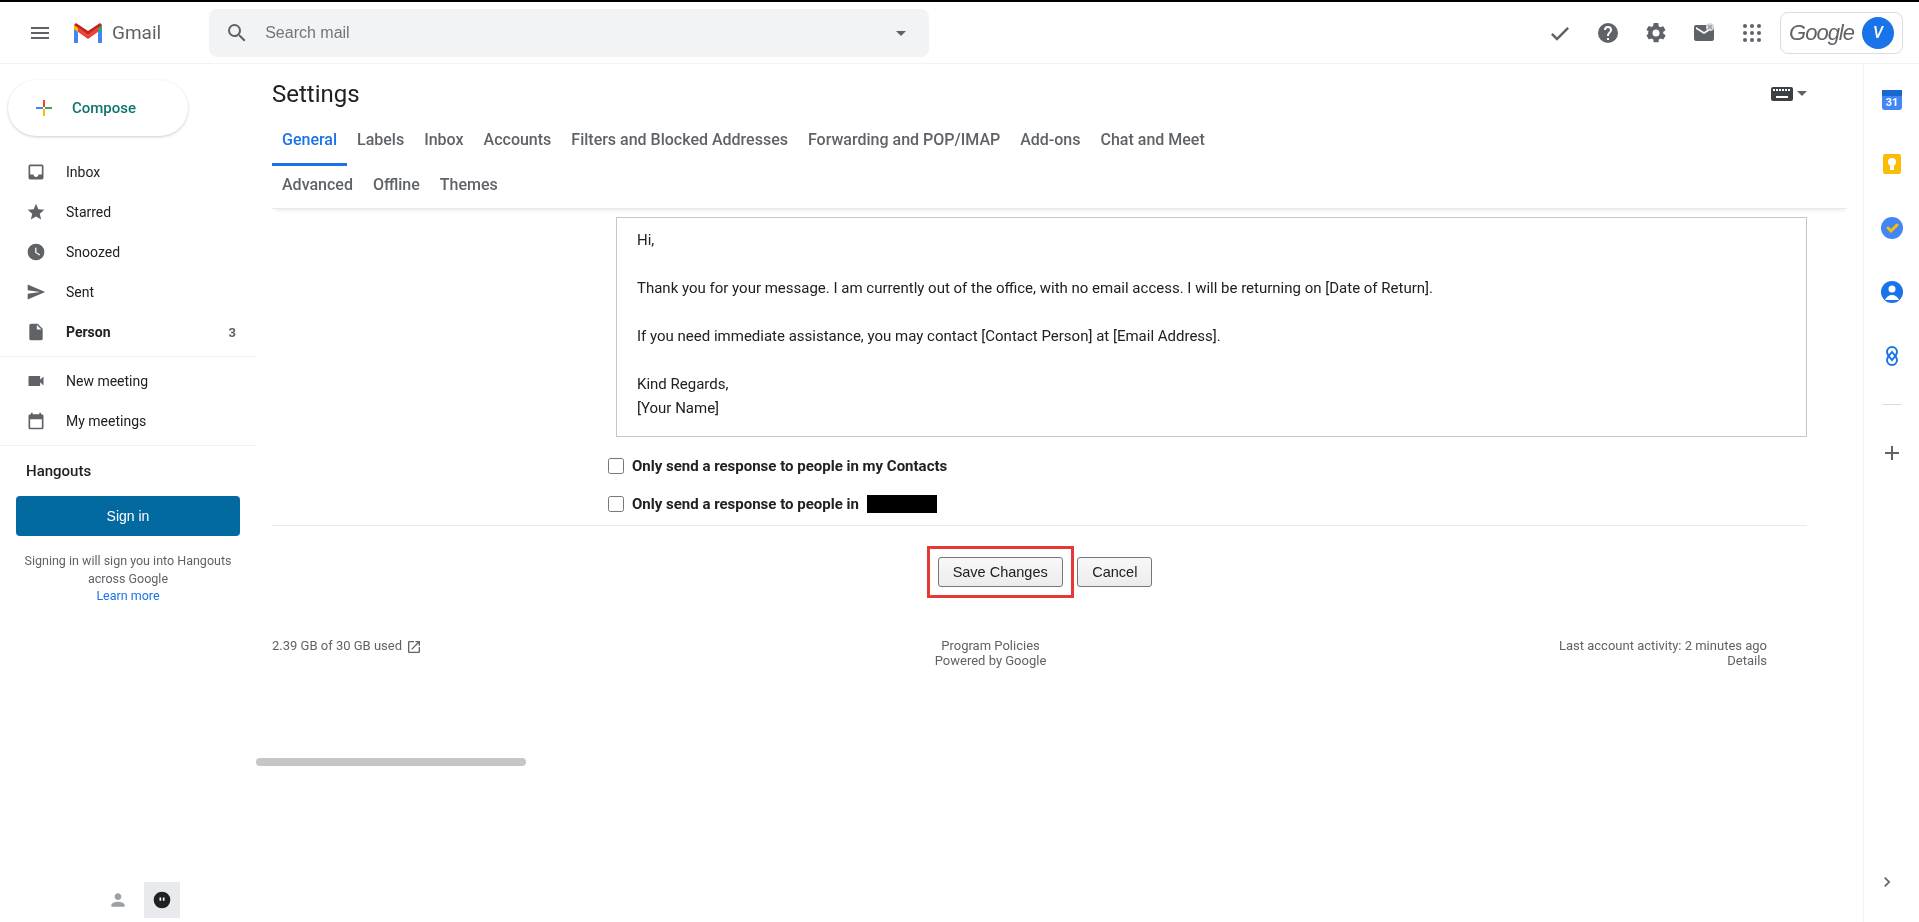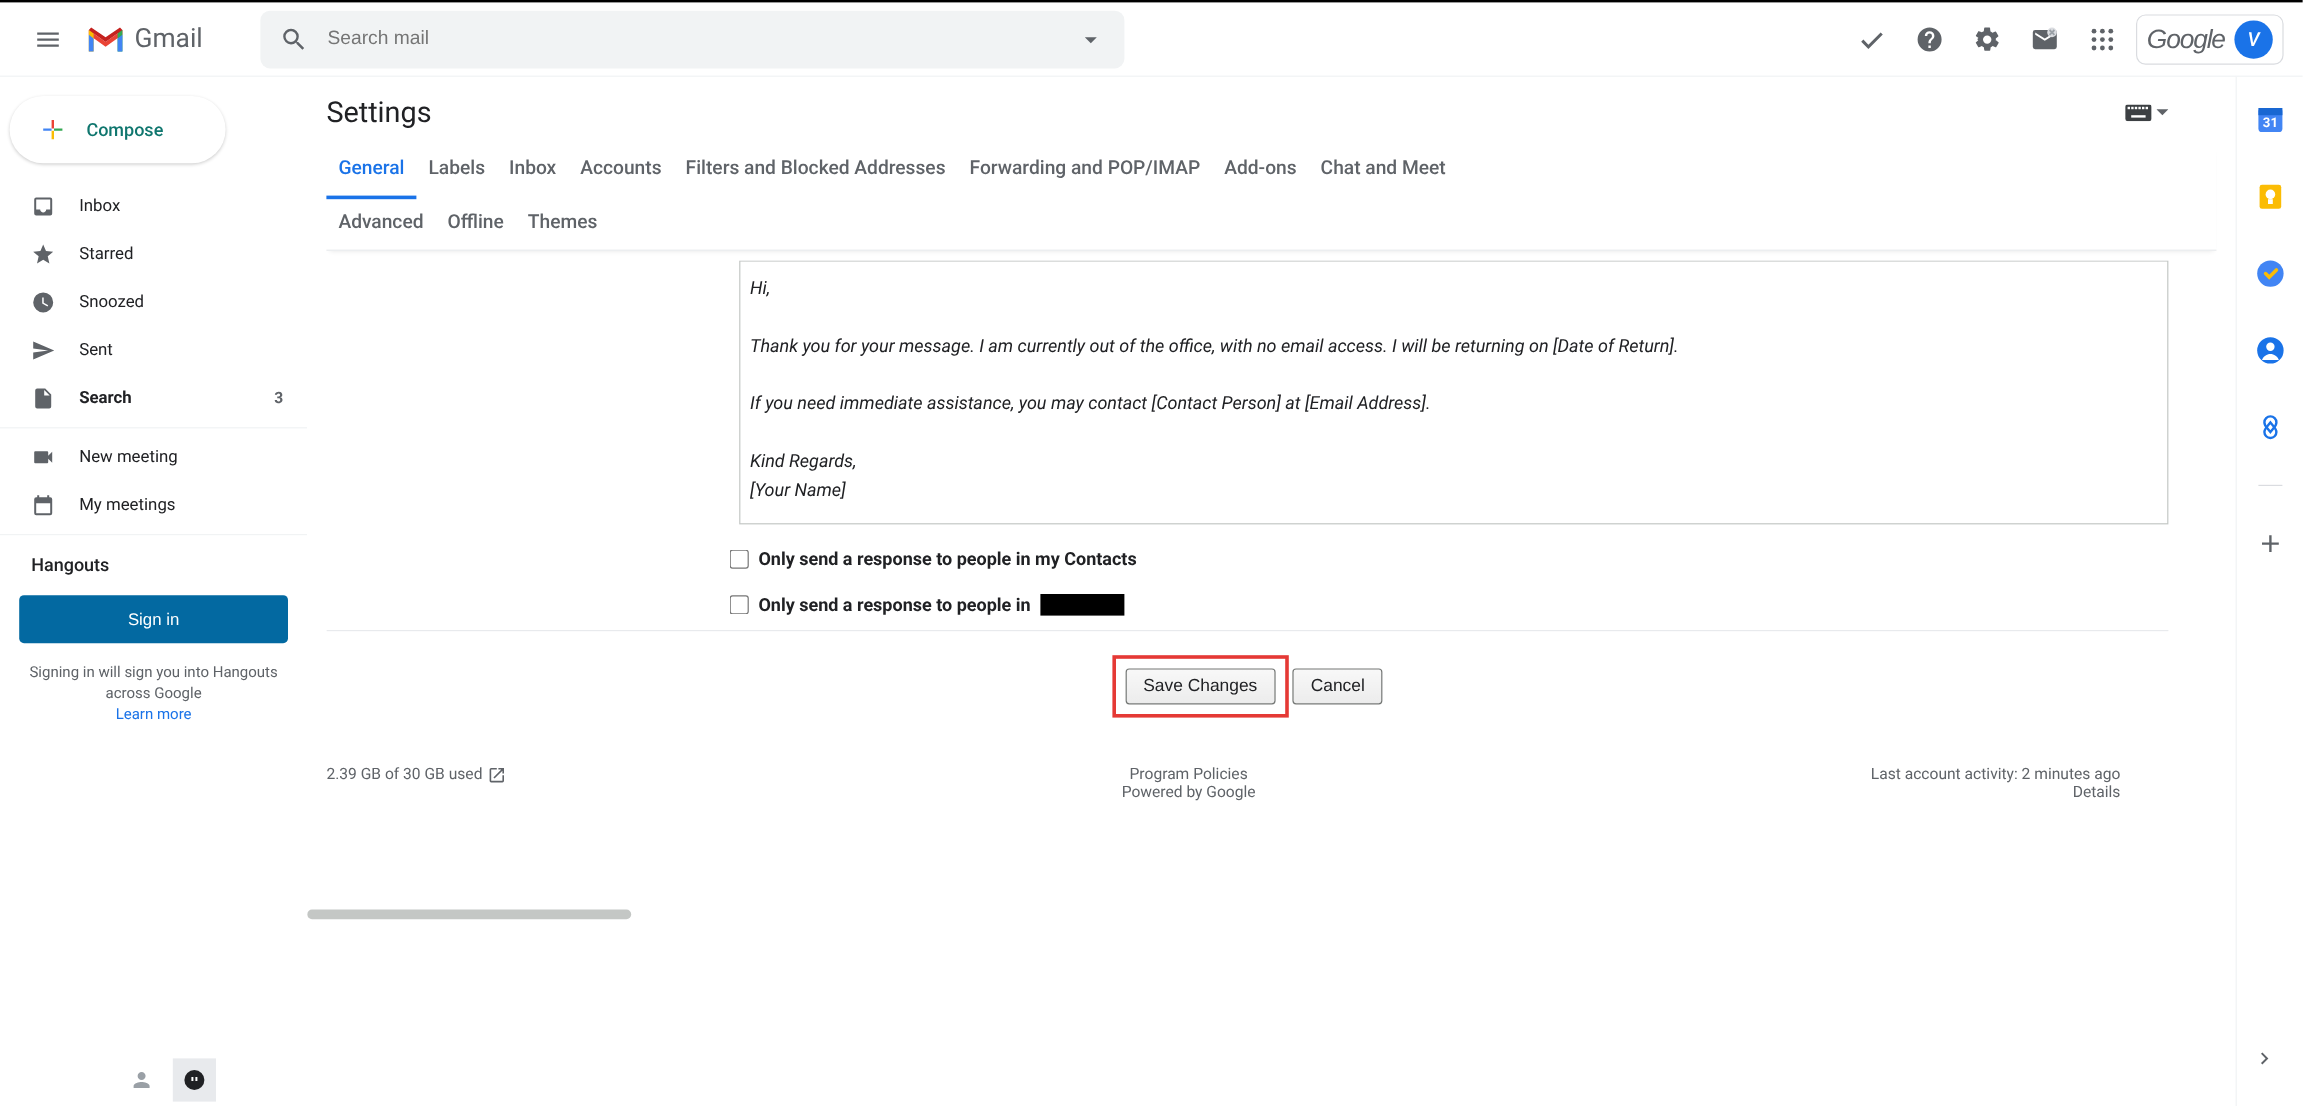--- a/index.html
+++ b/index.html
@@ -2,21 +2,21 @@
 <html><head>
 <meta charset="utf-8">
 <style>
 * { margin: 0; padding: 0; box-sizing: border-box; }
 body { font-family: 'Google Sans', Roboto, Arial, sans-serif; font-size: 14px; color: #202124; background: #fff; overflow: hidden; width: 1919px; height: 922px; }
 
 .topbar { height: 64px; border-bottom: 1px solid #f1f3f4; display: flex; align-items: center; padding: 0 16px; gap: 8px; border-top: 2px solid #000; }
 .hamburger { width: 48px; height: 48px; display:flex; align-items:center; justify-content:center; cursor:pointer; border-radius:50%; }
 .hamburger svg { width:24px; height:24px; fill:#5f6368; }
 .logo { display:flex; align-items:center; gap:8px; margin-right: 40px; }
-.logo-text { font-size: 22px; color:#5f6368; font-weight:400; }
+.logo-text { font-size: 19px; color:#5f6368; font-weight:400; }
 .search-box { flex:0 0 720px; height:48px; background:#f1f3f4; border-radius:8px; display:flex; align-items:center; padding:0 16px; gap:16px; }
 .search-box svg { width:24px; height:24px; fill:#5f6368; }
 .search-input { flex:1; border:none; background:transparent; font-size:16px; color:#5f6368; outline:none; }
 .search-dropdown { width:24px; height:24px; display:flex; align-items:center; justify-content:center; }
 .topbar-spacer { flex:1; }
 .topbar-icons { display:flex; align-items:center; gap:8px; }
 .icon-btn { width:40px; height:40px; display:flex; align-items:center; justify-content:center; cursor:pointer; border-radius:50%; }
 .icon-btn svg { width:24px; height:24px; fill:#5f6368; }
 .google-box { border:1px solid #dadce0; border-radius:8px; padding:4px 8px; display:flex; align-items:center; gap:8px;font-style:italic; }
 .google-text { font-size:22px; font-weight:500; color:#5f6368; font-family: Arial; letter-spacing:-1px;}
@@ -42,21 +42,21 @@
 .content { flex:1; display:flex; flex-direction:column; position:relative; padding: 0 16px 0 16px; overflow:hidden;}
 .settings-header { display:flex; align-items:center; justify-content:space-between; padding: 16px 40px 12px 0;}
 .settings-title { font-size:24px; font-weight:400; color:#202124; }
 .input-toggle { display:flex; align-items:center; gap:4px; }
 .tabs { display:flex; flex-wrap:wrap; gap:0; border-bottom:1px solid #e8eaed; box-shadow: 0 4px 4px -3px rgba(0,0,0,0.1); padding-bottom:0; position:relative; z-index:2;}
 .tab { padding: 10px 10px 14px; font-size:16px; color:#5f6368; cursor:pointer; font-weight:500; }
 .tab.active { color:#1a73e8; border-bottom:3px solid #1a73e8; margin-bottom:-1px; }
 
 .settings-body { flex:1; overflow-y:auto; padding: 0 40px 0 0; color:#202124; font-size:14px; margin-top:8px;}
 .plain-text-link { color:#1a73e8; font-size:15px; cursor:pointer; padding-left: 348px; display:block; margin-bottom:2px;}
-.editor { margin-left: 344px; border:1px solid #c4c7c5; padding: 10px 8px; white-space:pre-wrap; font-size:15px; line-height:1.6; min-height:220px;font-style:italic; }
+.editor { margin-left: 344px; border:1px solid #c4c7c5; padding: 10px 20px; white-space:pre-wrap; font-size:15px; line-height:1.6; min-height:220px; }
 .checkbox-row { margin-left: 336px; display:flex; align-items:center; gap:8px; margin-top:20px; font-size:15px; font-weight:700;}
 .checkbox-row input { width:16px; height:16px; }
 .redact { display:inline-block; width:70px; height:18px; background:#000; vertical-align:middle; }
 
 .action-row { text-align:center; padding: 20px 0 0 0; border-top: 1px solid #e8eaed; margin-top:12px;}
 .save-highlight { display:inline-block; border:3px solid #e53935; padding:8px; }
 .btn { padding: 6px 14px; font-size:14.5px; border:1px solid #747775; border-radius:3px; background: linear-gradient(#f8f8f8,#ececec); cursor:pointer; color:#202124;}
 
 .footer { display:flex; justify-content:space-between; align-items:flex-start; padding: 40px 40px 0 0; font-size:13px; color:#5f6368; }
 .footer-center { text-align:center; }
@@ -177,21 +177,21 @@
     <div class="nav-item">
         <svg viewBox="0 0 24 24">
           <path d="M2.01 21L23 12 2.01 3 2 10l15 2-15 2z"></path>
         </svg>
         <span>Sent</span>
       </div>
     <div class="nav-item bold">
         <svg viewBox="0 0 24 24">
           <path d="M6 2a2 2 0 00-2 2v16a2 2 0 002 2h12a2 2 0 002-2V8l-6-6H6zm7 7V3.5L18.5 9H13z"></path>
         </svg>
-        <span>Search</span>
+        <span>Person</span>
         <span class="count">3</span>
       </div>
     <div class="nav-divider"></div>
     <div class="nav-item">
         <svg viewBox="0 0 24 24">
           <path d="M17 10.5V7a1 1 0 00-1-1H4a1 1 0 00-1 1v10a1 1 0 001 1h12a1 1 0 001-1v-3.5l4 4v-11l-4 4z"></path>
         </svg>
         <span>New meeting</span>
       </div>
     <div class="nav-item">

